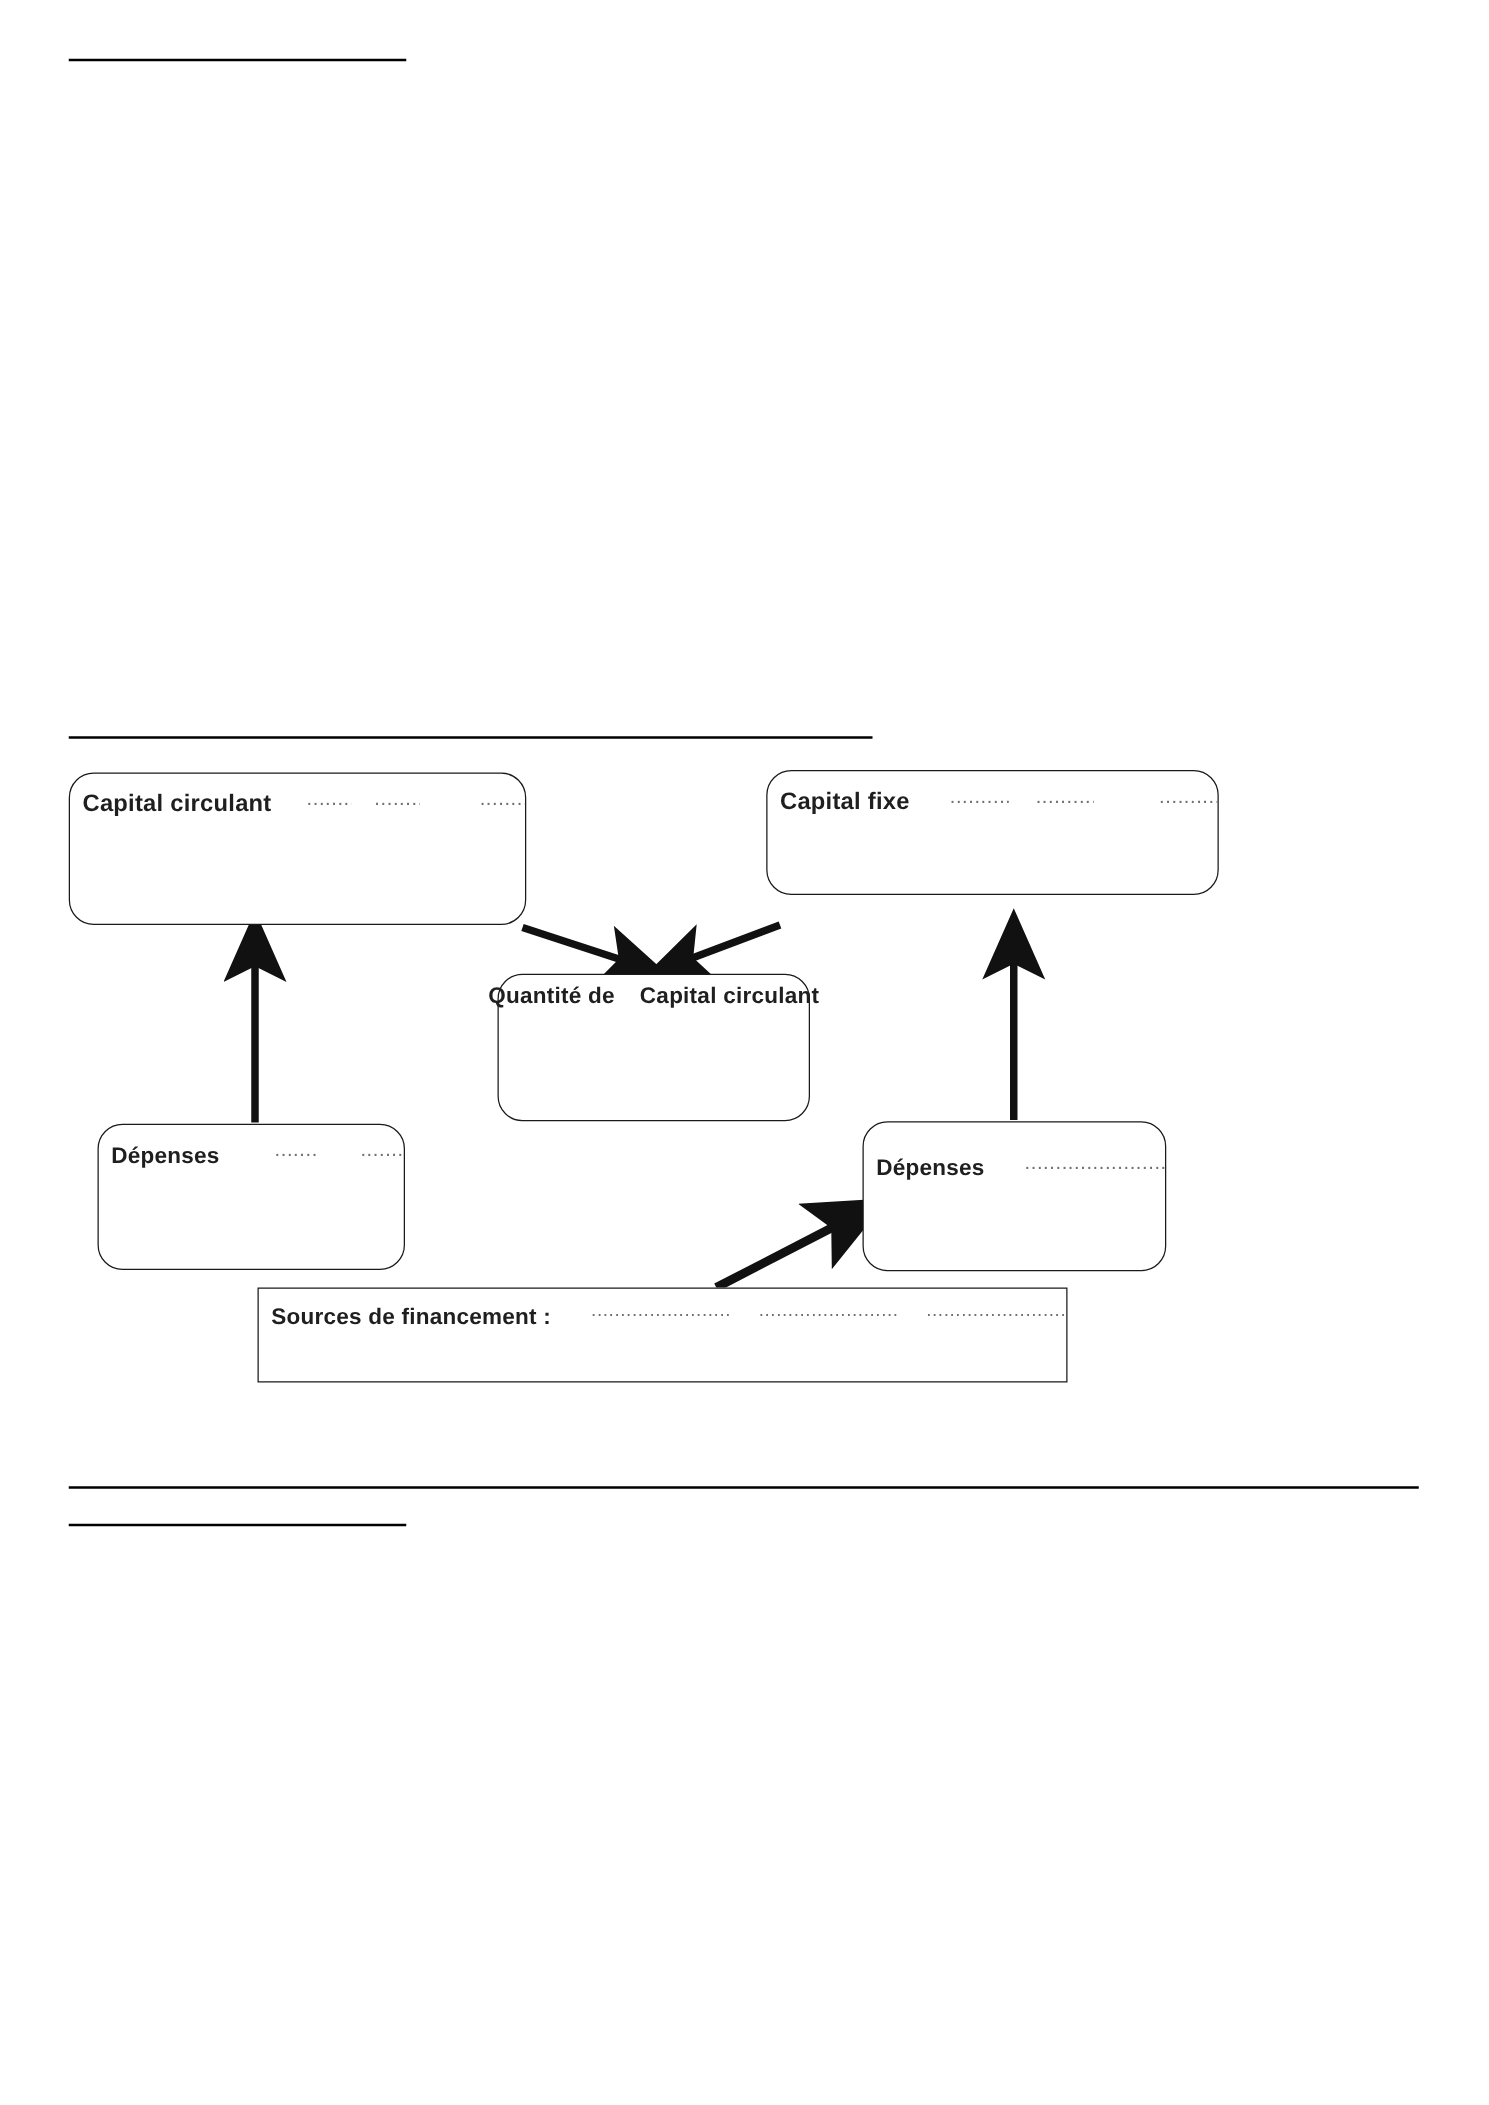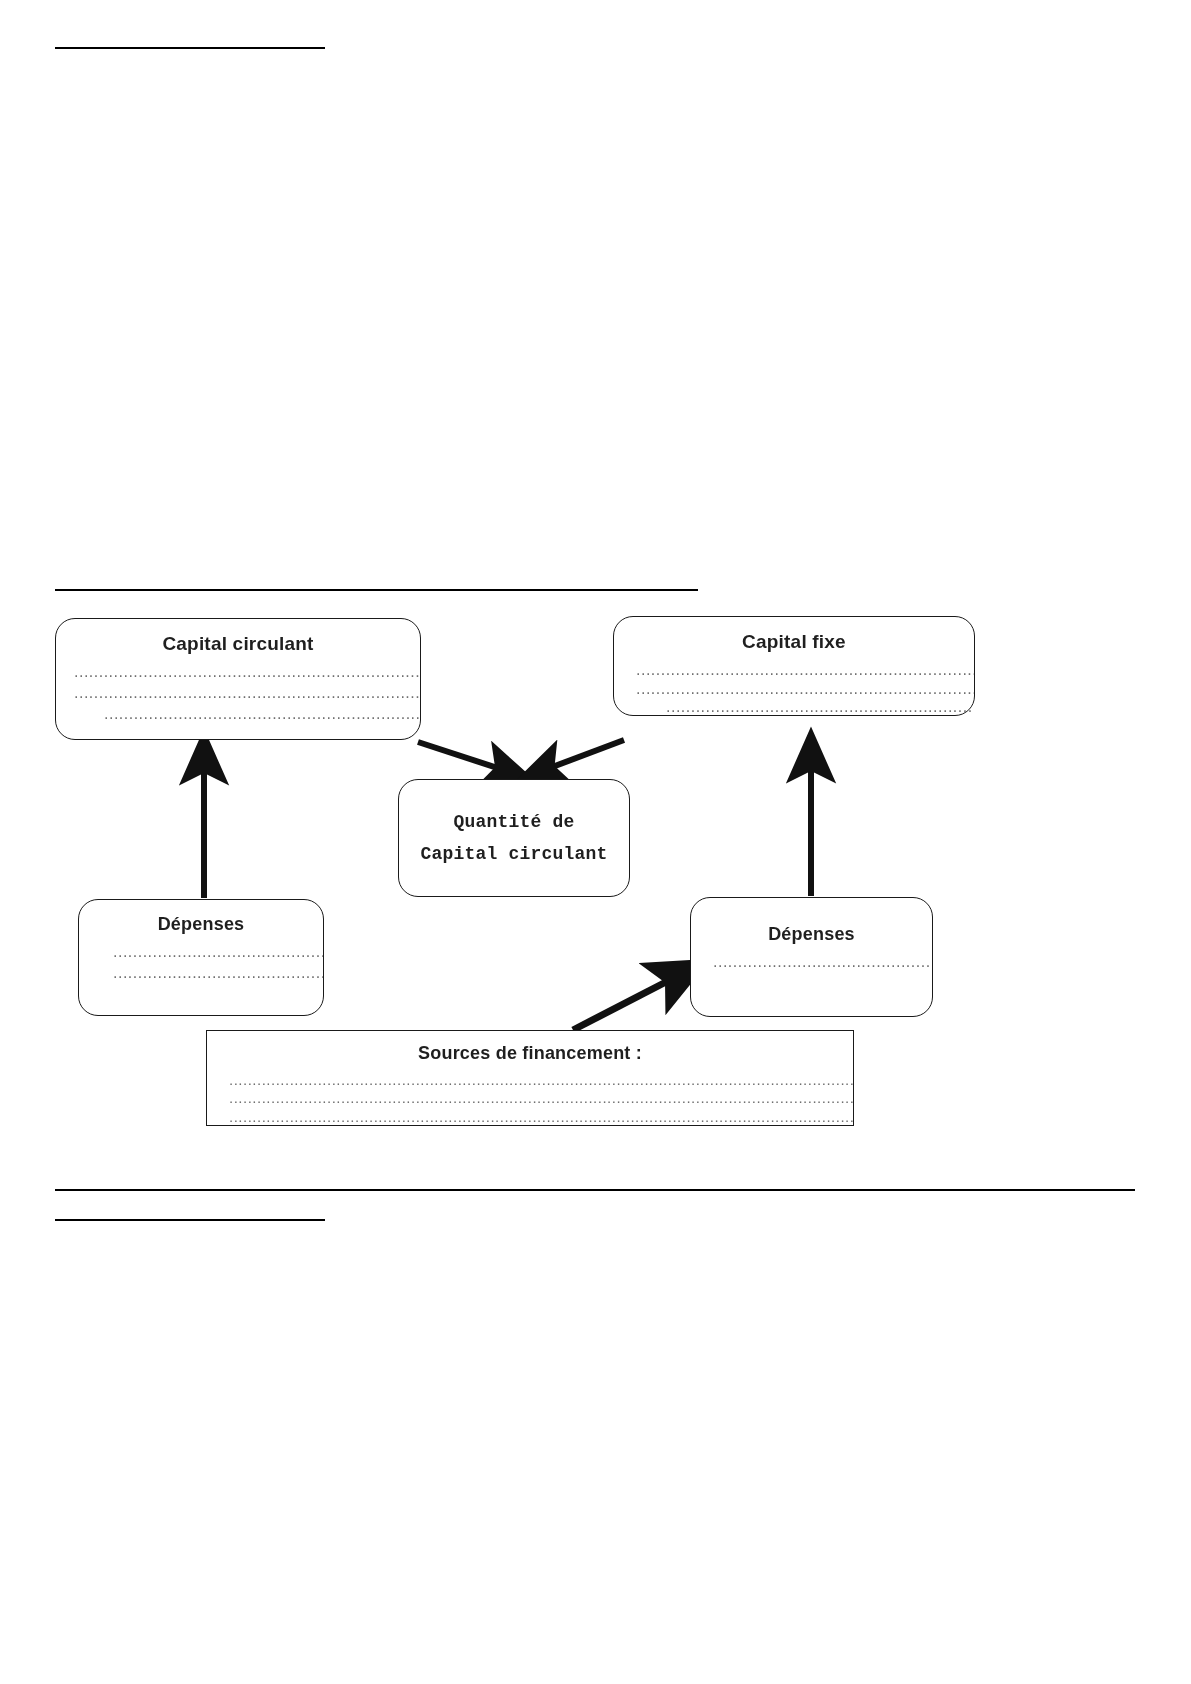--- a/index.html
+++ b/index.html
@@ -42,21 +42,20 @@
     width: 1191px; height: 1684px;
     pointer-events: none;
   }
 
   
   .node {
     position: absolute;
     border: 1.6px solid #1a1a1a;
     background: #ffffff;
     display: flex;
-    flex-direction: column;
     align-items: stretch;
     padding-top: 10px;
   }
   .node.rounded { border-radius: 20px; }
   .node.sharp   { border-radius: 0; }
 
   .node-title {
     text-align: center;
     font-size: 19px;
     font-weight: 600;
@@ -85,40 +84,39 @@
   #node-capital-circulant .dotrow { padding-left: 18px; }
   #node-capital-circulant .dotrow.indent { padding-left: 48px; }
 
   #node-capital-fixe {
     left: 613px; top: 616px;  width: 362px; height: 100px;
   }
   #node-capital-fixe .dotrow { padding-left: 22px; }
   #node-capital-fixe .dotrow.indent { padding-left: 52px; }
 
   #node-quantite {
-    left: 398px; top: 779px;  width: 232px; height: 118px;
+    left: 398px; top: 779px;  width: 250px; height: 118px;
     justify-content: center;
     padding-top: 0;
-    font-family: Liberation Mono, monospace;
   }
   #node-quantite .node-title { font-weight: 600; padding: 6px 10px; }
 
   #node-depenses-left {
     left: 78px;  top: 899px;  width: 246px; height: 117px;
   }
   #node-depenses-left .dotrow { padding-left: 34px; }
 
   #node-depenses-right {
     left: 690px; top: 897px;  width: 243px; height: 120px;
     padding-top: 22px;
   }
   #node-depenses-right .dotrow { padding-left: 22px; }
 
   #node-sources {
-    left: 206px; top: 1030px; width: 648px; height: 96px;
+    left: 206px; top: 1030px; width: 648px; height: 76px;
     padding-top: 8px;
   }
   #node-sources .dotrow { padding-left: 22px; font-size: 15px; height: 20px; }
 </style>
 </head>
 <body>
 
 <div class="page">
 
   <div class="rule rule-top"></div>

